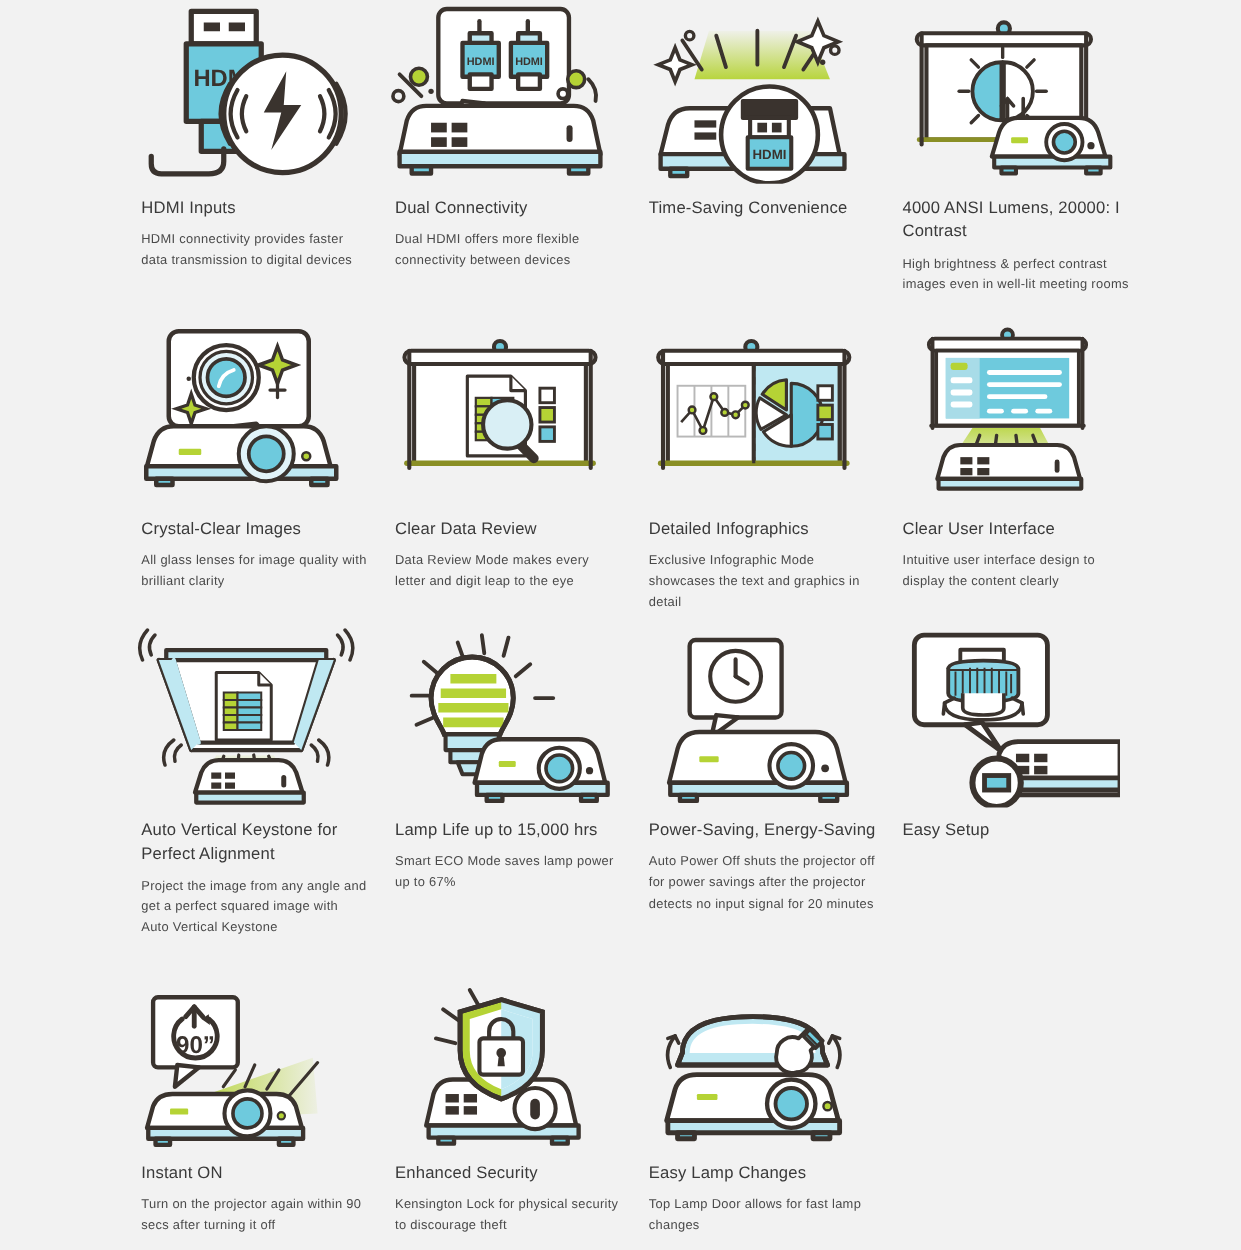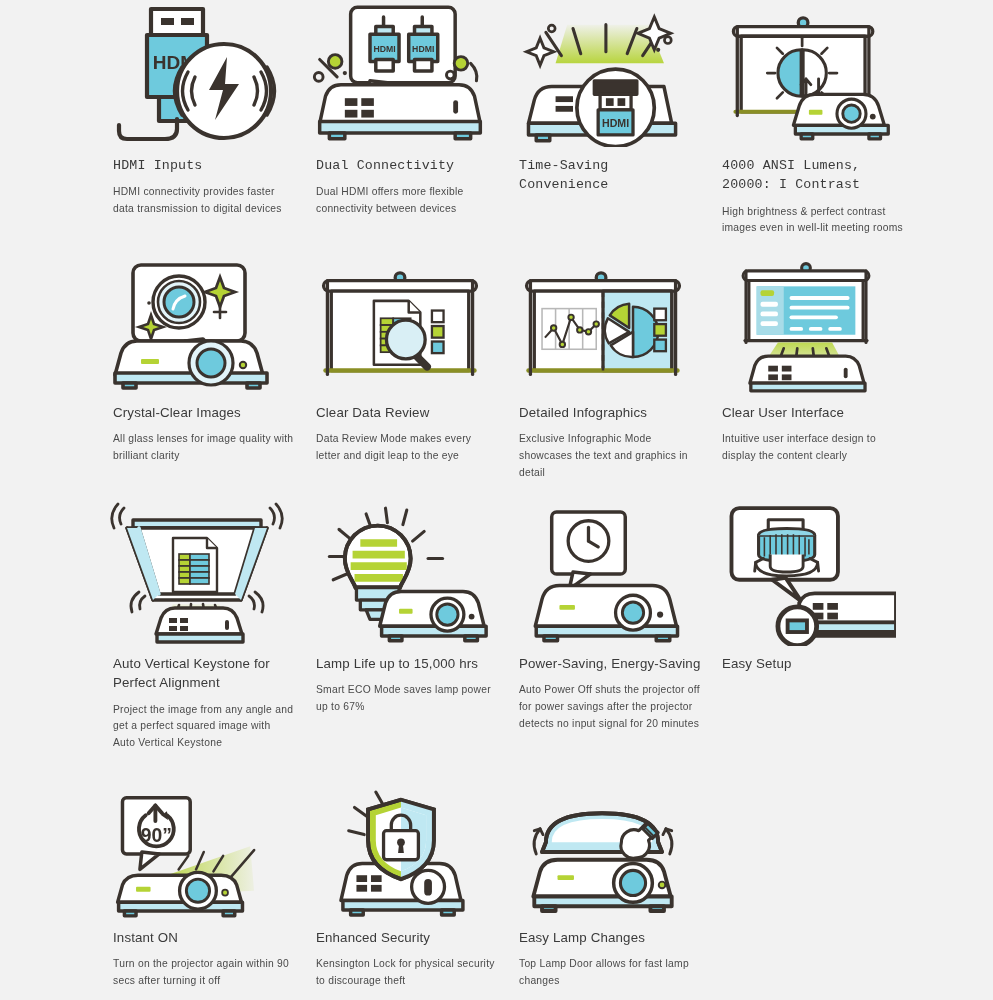--- a/index.html
+++ b/index.html
@@ -21,20 +21,21 @@
   }
   .feature-card {
     width: 203px;
     position: relative;
   }
   .icon-wrap {
     width: 180px;
     height: 150px;
     display: flex;
     align-items: center;
+    justify-content: center;
     margin-left: -6px;
   }
   .icon-wrap svg { display: block; }
   .feature-title {
     font-size: 13.3px;
     color: #3a3a3a;
     font-weight: 400;
     line-height: 1.45;
     letter-spacing: 0.15px;
     width: 186px;
@@ -46,22 +47,22 @@
     line-height: 1.62;
     letter-spacing: 0.25px;
     width: 182px;
     margin-top: 9px;
   }
   
   .r1 .icon-wrap { height: 148px; }
   .r2 .icon-wrap { height: 140px; margin-top: 12px; }
   .r3 .icon-wrap { height: 146px; margin-top: 10px; }
   .r4 .icon-wrap { height: 140px; margin-top: 12px; }
-  .r1 .feature-title { margin-top: 8px; font-family: Liberation Mono, monospace; }
-  .r2 .feature-title { margin-top: 6px; }
+  .r1 .feature-title { margin-top: 8px; }
+  .r2 .feature-title { margin-top: 16px; }
   .r3 .feature-title { margin-top: 8px; }
   .r4 .feature-title { margin-top: 6px; }
 </style>
 </head>
 <body>
 
 <div class="feature-grid">
 
   <div class="feature-card r1">
     <div class="icon-wrap">

